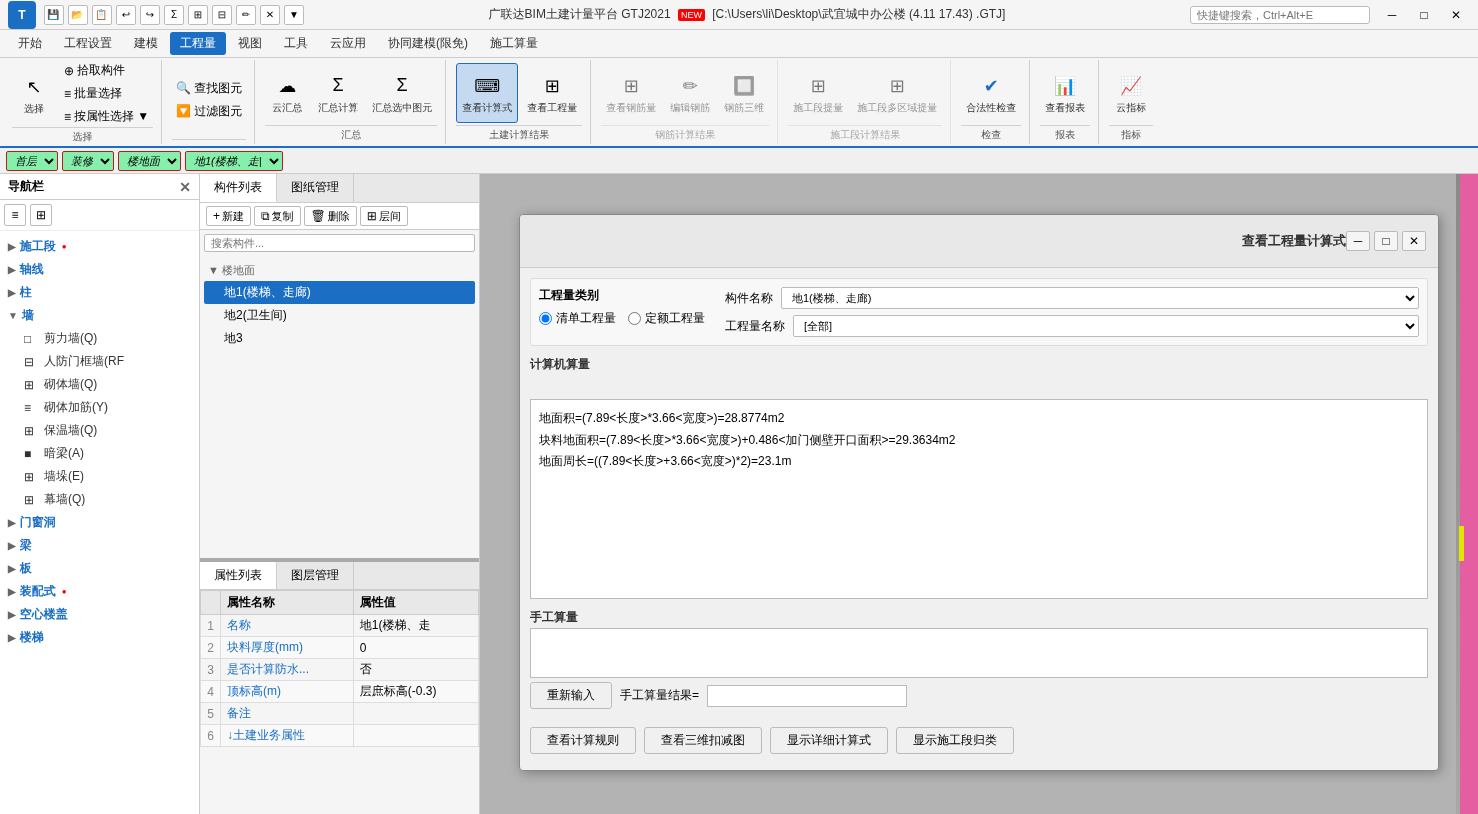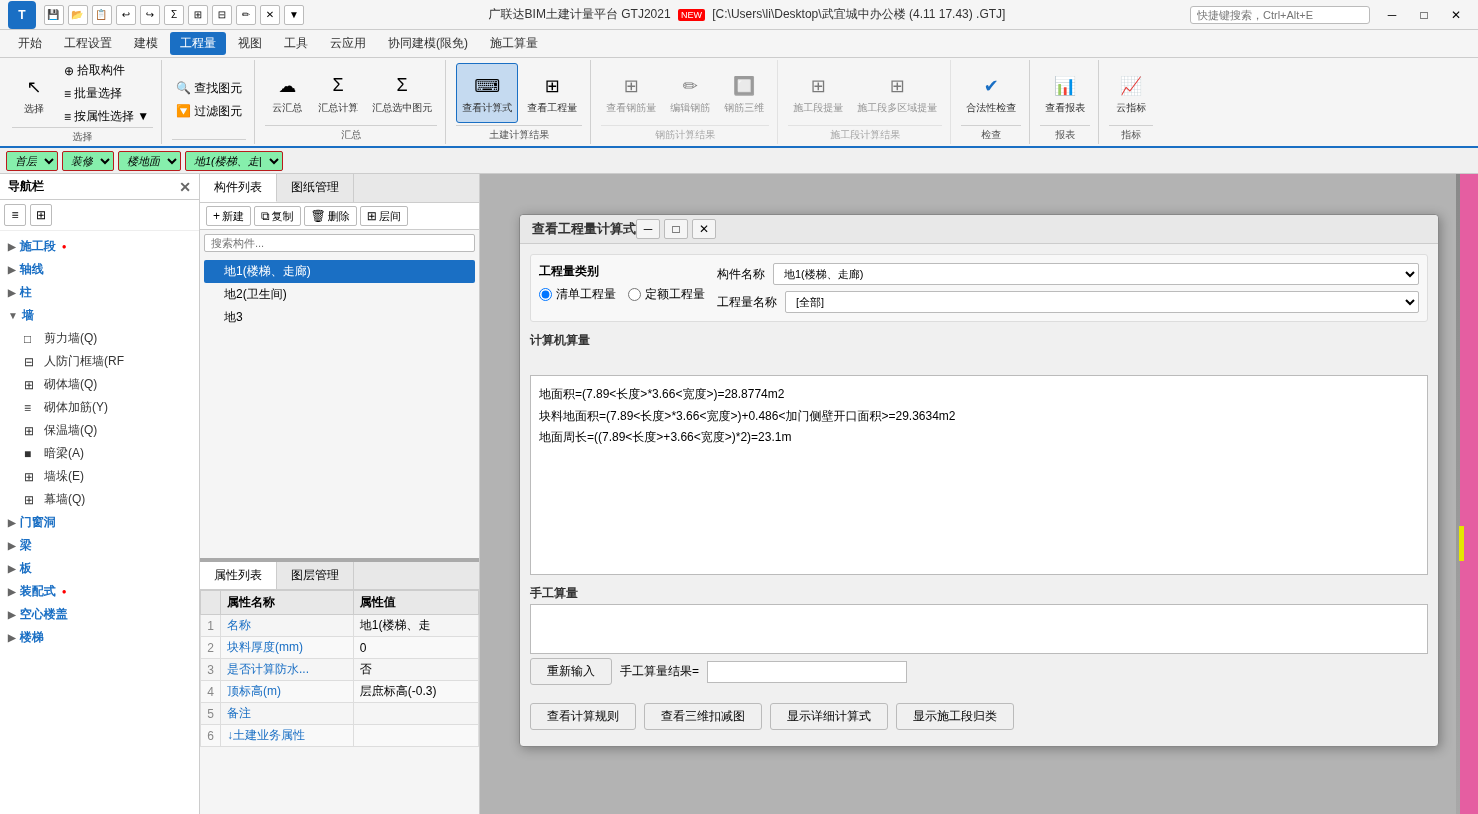--- a/index.html
+++ b/index.html
@@ -347,24 +347,24 @@
       background: #f0f0f0;
       border: 1px solid #888;
       border-radius: 4px;
       box-shadow: 2px 2px 12px rgba(0,0,0,0.3);
       display: flex;
       flex-direction: column;
     }
     .dialog-title-bar {
       background: #e8e8e8;
       border-bottom: 1px solid #ccc;
-      padding: 4px 12px;
-      display: flex;
-      align-items: center;
-      justify-content: flex-start;
+      padding: 16px 12px;
+      display: flex;
+      align-items: center;
+      justify-content: flex-end;
       border-radius: 4px 4px 0 0;
     }
     .dialog-title {
       font-size: 13px;
       font-weight: bold;
       color: #333;
     }
     .dialog-controls {
       display: flex; gap: 4px;
     }
@@ -754,20 +754,21 @@
         </button>
         <button class="mid-btn">
           <span>🗑</span>删除
         </button>
         <button class="mid-btn">
           <span>⊞</span>层间
         </button>
       </div>
       <input class="search-box" type="text" placeholder="搜索构件..." style="margin: 4px; width: calc(100% - 8px);">
       <div class="component-tree">
+        <div class="comp-section">▼ 楼地面</div>
         <div class="comp-item comp-indent1 selected">地1(楼梯、走廊)</div>
         <div class="comp-item comp-indent1">地2(卫生间)</div>
         <div class="comp-item comp-indent1">地3</div>
       </div>
     </div>
 
     <div style="height:252px;display:flex;flex-direction:column;">
       <div class="bottom-tabs">
         <div class="bottom-tab active">属性列表</div>
         <div class="bottom-tab">图层管理</div>
@@ -831,21 +832,21 @@
           <span class="dialog-title">查看工程量计算式</span>
           <div class="dialog-controls">
             <button class="dialog-ctrl">─</button>
             <button class="dialog-ctrl">□</button>
             <button class="dialog-ctrl">✕</button>
           </div>
         </div>
 
         <div class="dialog-body">
 
-          <div style="display:flex;gap:12px;align-items:flex-start;background:#f8f8f8;border:1px solid #ddd;padding:8px;border-radius:3px;">
+          <div style="display:flex;gap:20px;align-items:flex-start;background:#f8f8f8;border:1px solid #ddd;padding:8px;border-radius:3px;">
             <div style="display:flex;flex-direction:column;gap:6px;">
               <div style="font-size:12px;font-weight:bold;">工程量类别</div>
               <div class="radio-group">
                 <label class="radio-label">
                   <input type="radio" name="qty-type" checked="" style="">
                   <span>清单工程量</span>
                 </label>
                 <label class="radio-label">
                   <input type="radio" name="qty-type" style="">
                   <span>定额工程量</span>

